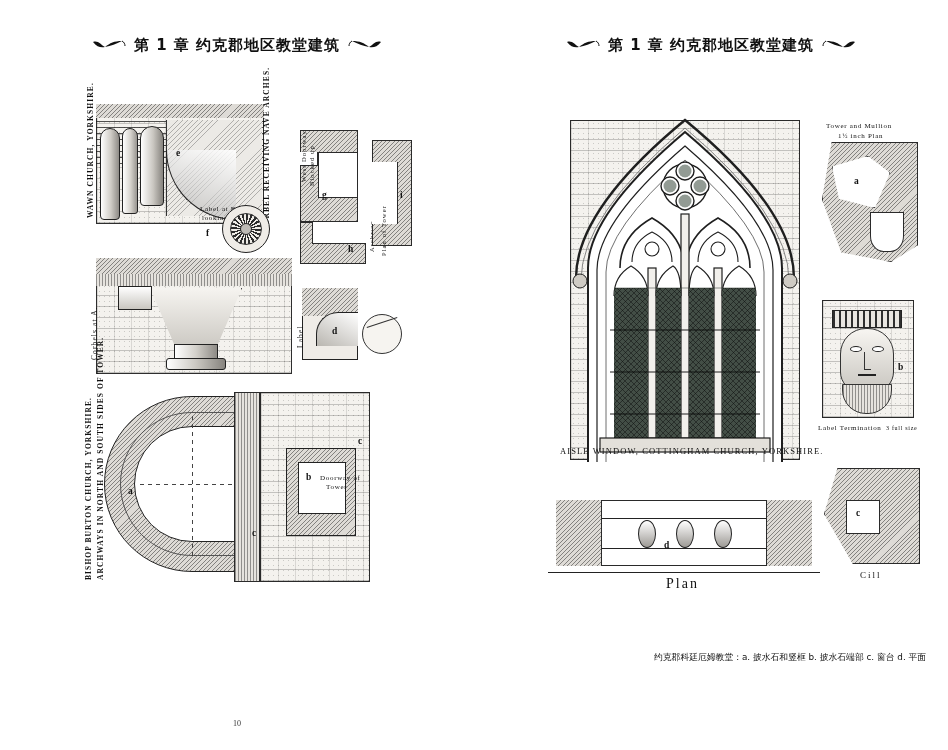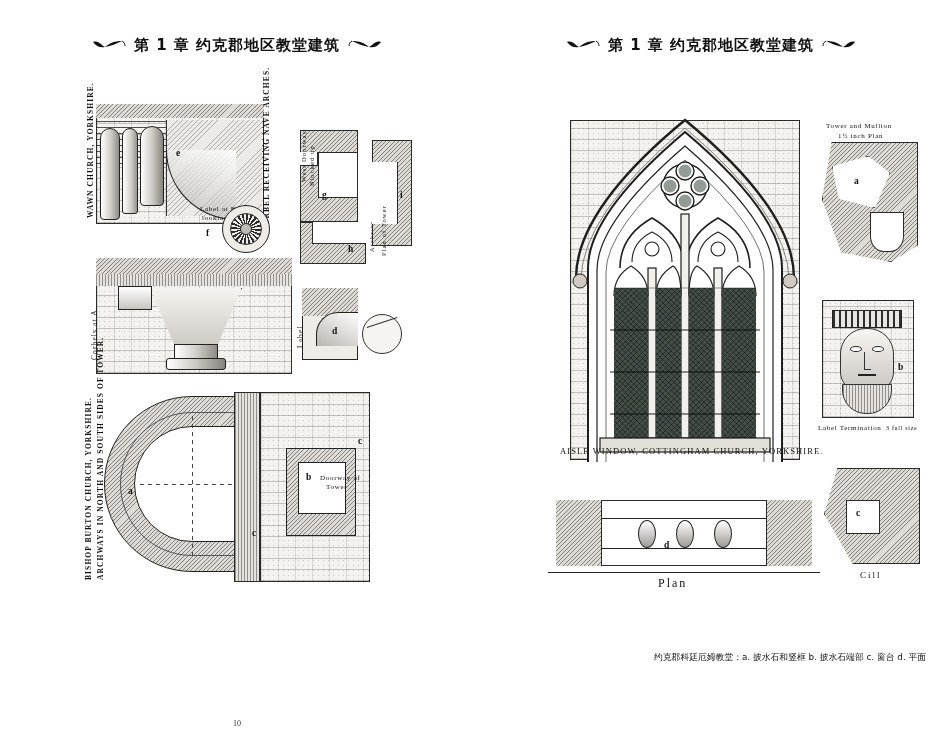--- a/index.html
+++ b/index.html
@@ -401,21 +401,21 @@
       <div class="fig" style="left:128px; top:518px; width:164px; height:1px; background:#222;"></div>
       <div class="fig" style="left:128px; top:548px; width:164px; height:1px; background:#222;"></div>
       <div class="fig" style="left:164px; top:520px; width:18px; height:28px; border:1px solid #222; border-radius:50%;
                   background:linear-gradient(180deg,#fff,#9e9b96);"></div>
       <div class="fig" style="left:202px; top:520px; width:18px; height:28px; border:1px solid #222; border-radius:50%;
                   background:linear-gradient(180deg,#fff,#9e9b96);"></div>
       <div class="fig" style="left:240px; top:520px; width:18px; height:28px; border:1px solid #222; border-radius:50%;
                   background:linear-gradient(180deg,#fff,#9e9b96);"></div>
       <div class="lbl-key" style="left:190px; top:540px;">d</div>
       <div class="fig" style="left:74px; top:572px; width:272px; height:1px; background:#222;"></div>
-      <div class="lbl" style="left:184px; top:576px; font-style:normal; font-size:12px; letter-spacing:2px;">Plan</div>
+      <div class="lbl" style="left:192px; top:576px; font-style:normal; font-size:14px; letter-spacing:2px;">Plan</div>
 
       <div class="cap-sm" style="left:352px; top:122px;">Tower and Mullion</div>
       <div class="cap-sm" style="left:364px; top:132px;">1½ inch Plan</div>
       <div class="fig hatch-d" style="left:348px; top:142px; width:96px; height:120px; border:1px solid #2a2a2a;
                   clip-path: polygon(10% 0%, 100% 0%, 100% 86%, 72% 100%, 20% 92%, 0% 48%);"></div>
       <div class="fig" style="left:358px; top:156px; width:58px; height:52px; background:#ffffff; border:1px solid #2a2a2a;
                   clip-path: polygon(0% 20%, 62% 0%, 100% 32%, 74% 100%, 12% 82%);"></div>
       <div class="lbl-key" style="left:380px; top:176px;">a</div>
       <div class="fig" style="left:396px; top:212px; width:34px; height:40px; background:#ffffff; border:1px solid #2a2a2a;
                   border-radius:0 0 40% 40%;"></div>

